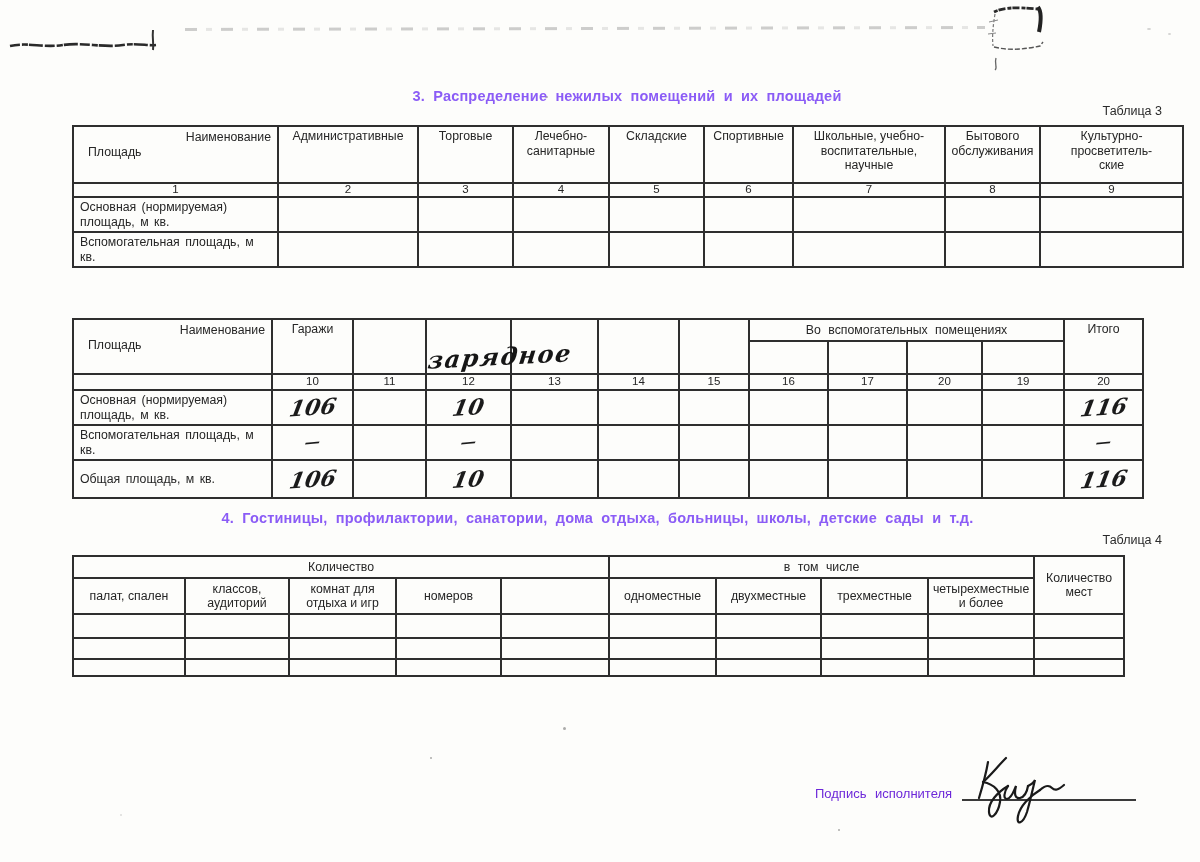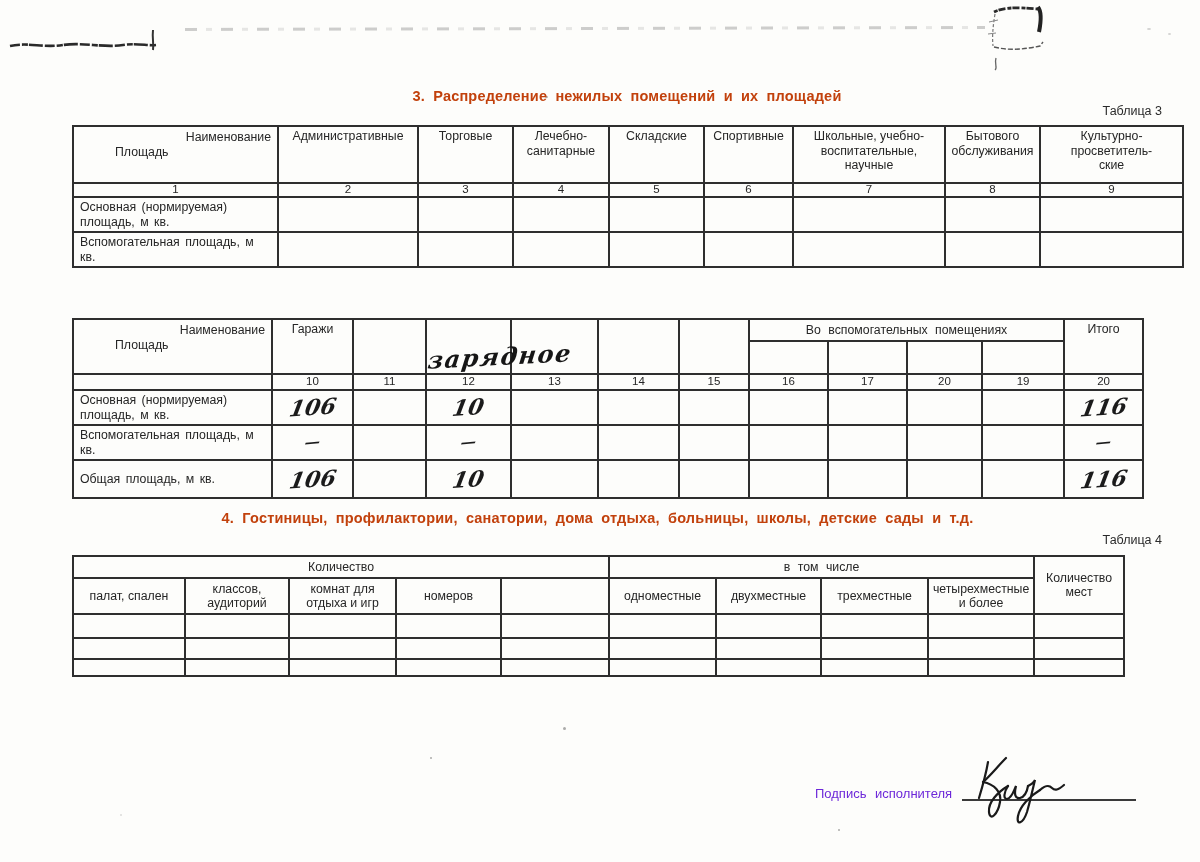--- a/index.html
+++ b/index.html
@@ -1,33 +1,33 @@
 <!DOCTYPE html>
 <html><head>
 <meta charset="utf-8">
 <style>
   * { margin:0; padding:0; box-sizing:border-box; }
   html,body { width:1200px; height:862px; background:#fdfdfb; font-family:"Liberation Sans", sans-serif; color:#222; overflow:hidden; }
   .page { position:relative; width:1200px; height:862px; }
 
   .sec-title { position:absolute; left:72px; width:1110px; text-align:center;
-    font-size:14.5px; font-weight:bold; color:#c2410c; word-spacing:4px; letter-spacing:.2px; }
+    font-size:14.5px; font-weight:bold; color:#8b5cf6; word-spacing:4px; letter-spacing:.2px; }
   .tab-label { position:absolute; left:72px; width:1110px; text-align:right; padding-right:20px;
     font-size:12.5px; color:#2a2a2a; }
 
   table { border-collapse:collapse; table-layout:fixed; position:absolute; left:72px; background:transparent; }
   td { border:2px solid #2e2e2e; font-size:12.3px; color:#262626; vertical-align:top;
        text-align:center; padding:2px 3px; line-height:1.18; overflow:hidden; }
   .pre { white-space:pre-line; }
   td.lbl { text-align:left; padding-left:6px; vertical-align:middle; word-spacing:2px; white-space:pre-line; }
   tr.nums td { font-size:11.5px; padding:0; vertical-align:middle; line-height:1; }
   td.corner { padding:0; vertical-align:top; }
-  .corner-box { display:flex; flex-direction:column; justify-content:space-between; height:100%; padding:3px 6px 3px 6px; }
+  .corner-box { display:flex; flex-direction:column; justify-content:space-between; height:100%; padding:3px 6px 3px 14px; }
   .corner-top { align-self:flex-end; }
-  .corner-bottom { align-self:flex-start;margin-left:35px; }
+  .corner-bottom { align-self:flex-start; }
   td.vmid { vertical-align:middle; }
   .ws4 { word-spacing:4px; }
 
   
   .hw { display:inline-block; font-family:"DejaVu Serif", serif; font-style:italic; font-weight:600;
         font-size:22px; color:#1b1b1b; transform:skewX(-14deg) rotate(-4deg); line-height:1; }
   tr.dash-row .hw { font-size:15px; font-weight:700; transform:skewX(-20deg) rotate(-6deg); }
   .hw-note { position:absolute; left:428px; top:342px; font-family:"DejaVu Serif", serif; font-style:italic;
         font-weight:600; font-size:24px; letter-spacing:1.5px; color:#161616;
         transform:rotate(-3deg) skewX(-10deg); }

